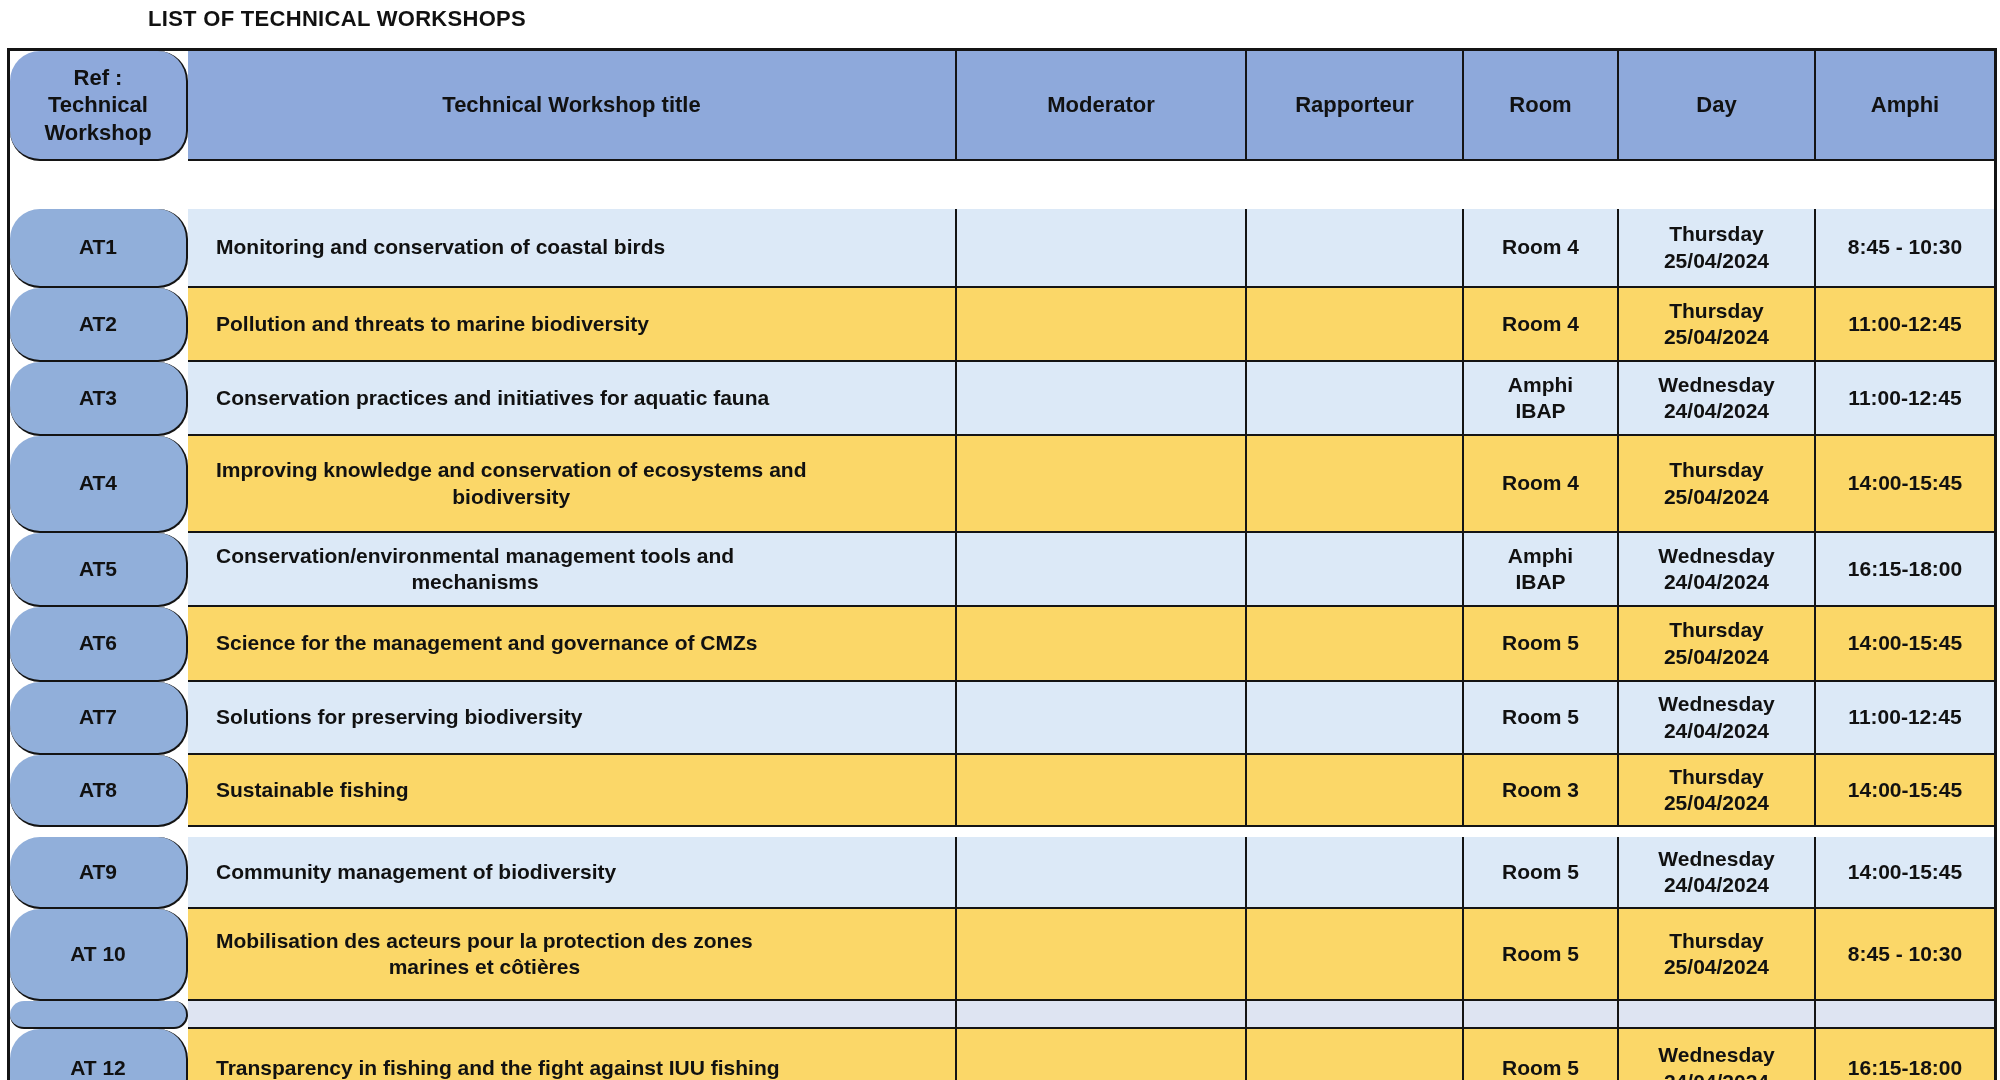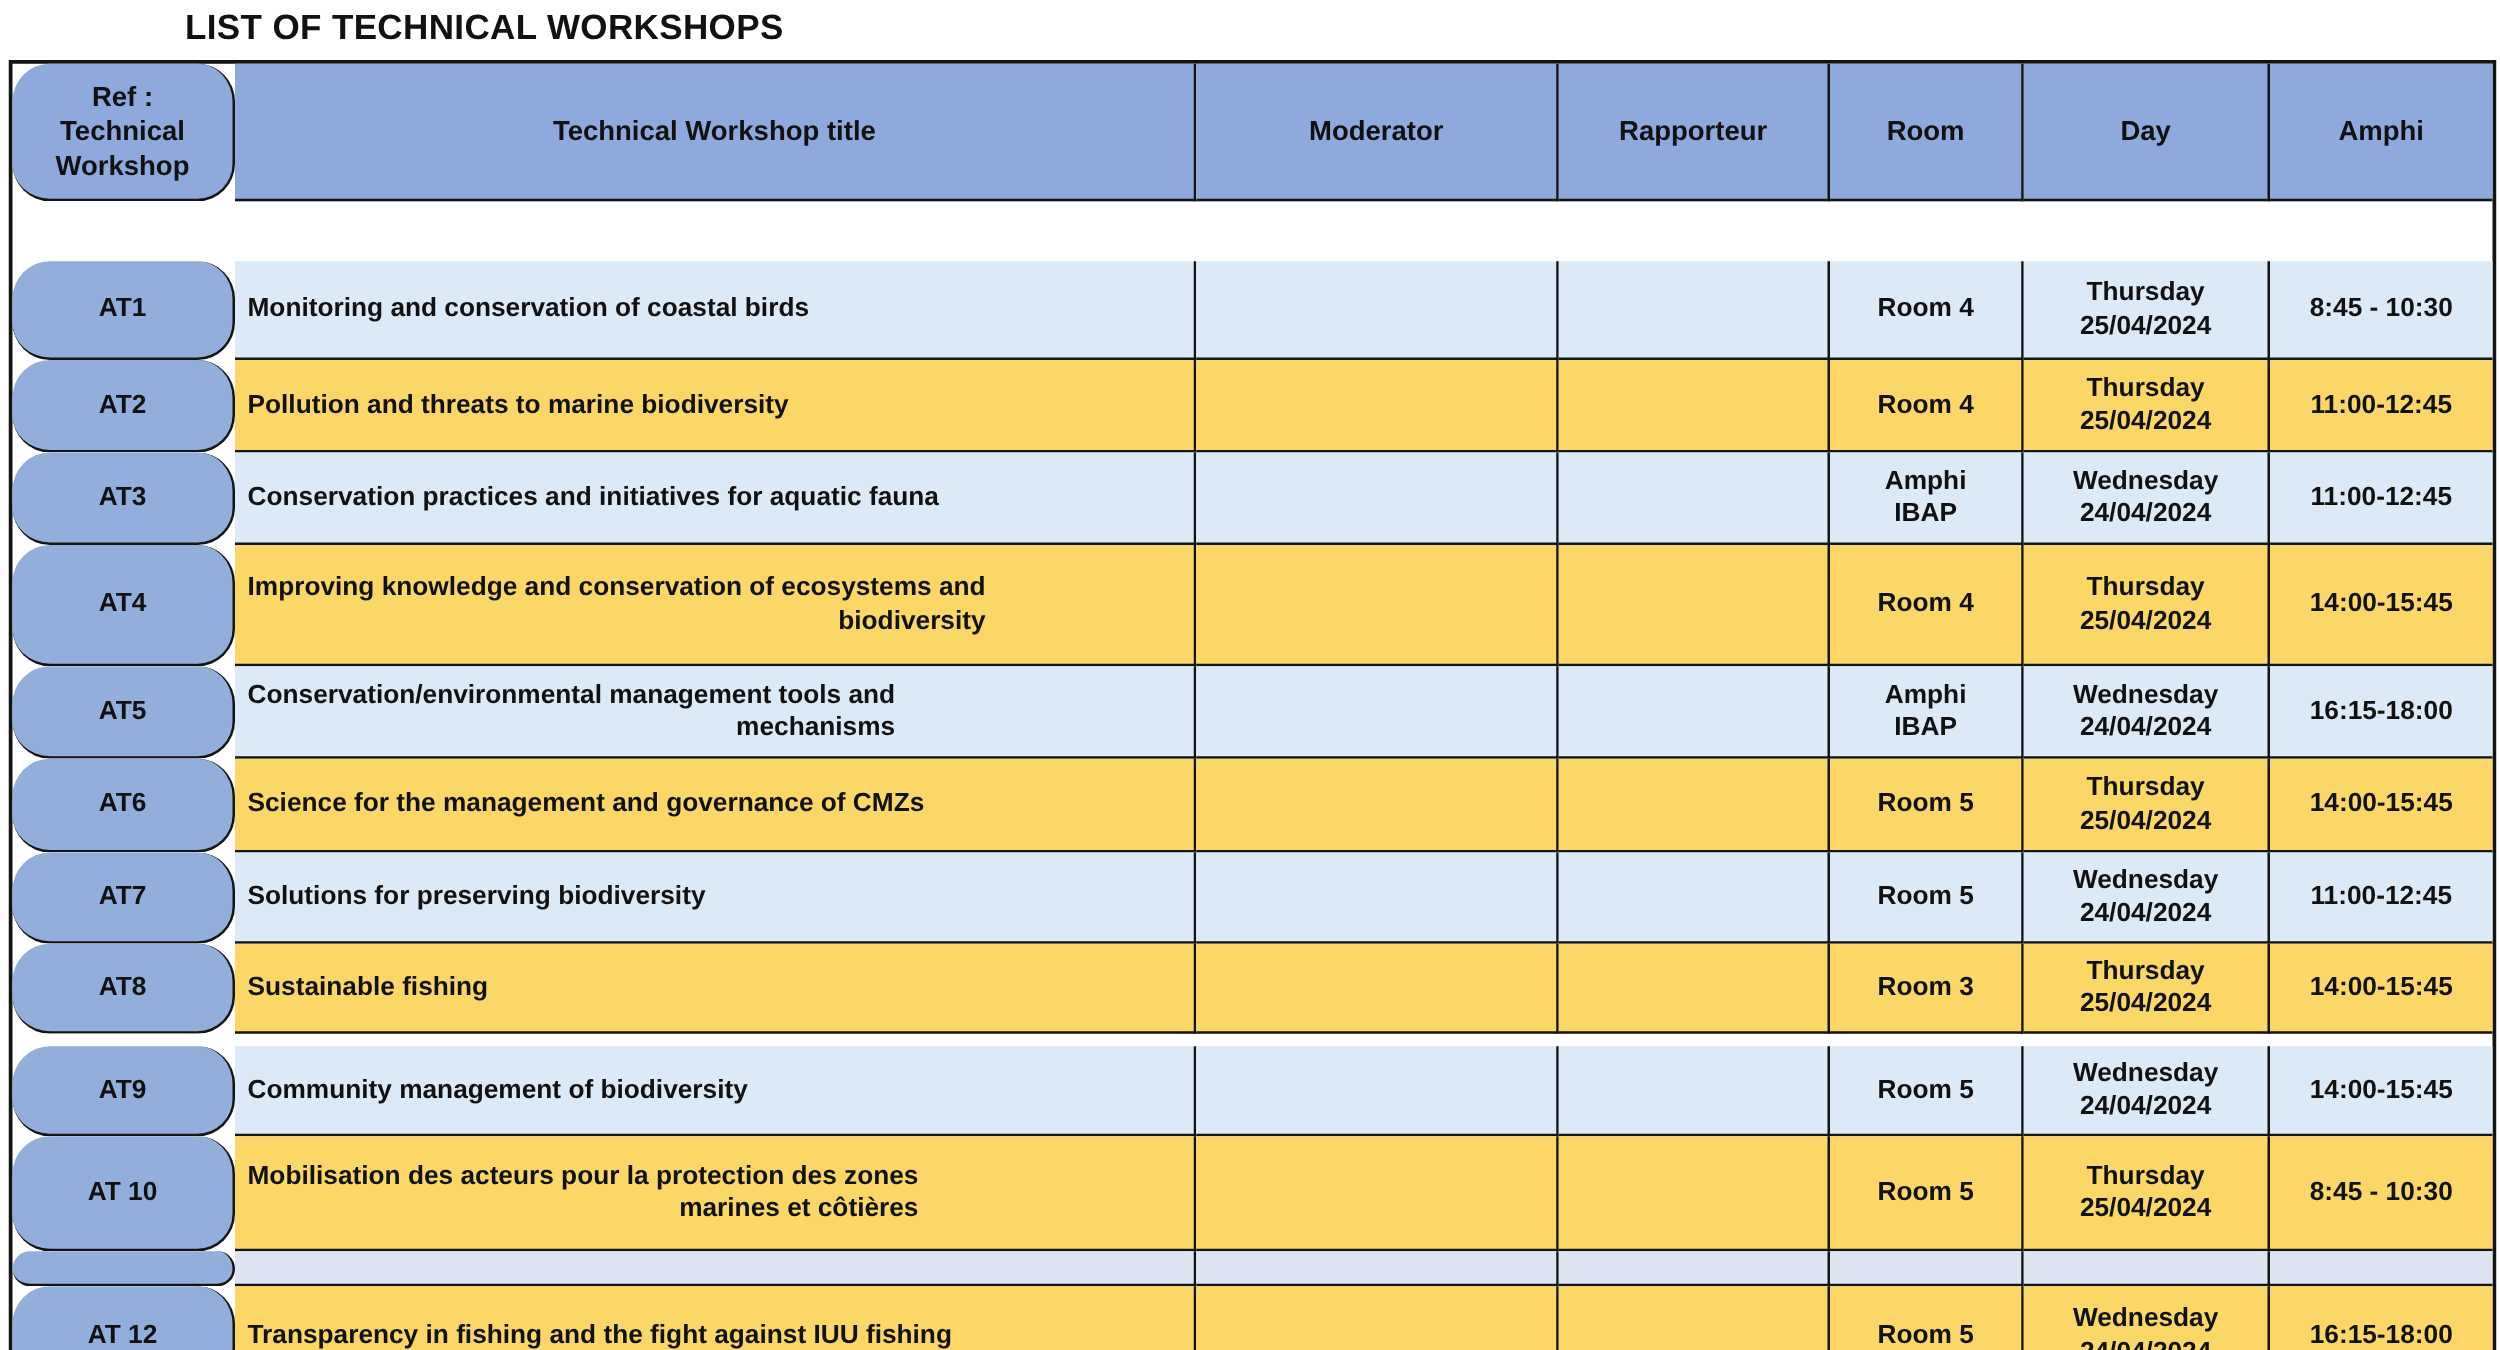--- a/index.html
+++ b/index.html
@@ -15,21 +15,21 @@
   html,body{width:2000px;background:#ffffff;}
   body{
     font-family:"Liberation Sans", sans-serif;
     color:var(--ink);
     -webkit-font-smoothing:antialiased;
   }
   .page{width:2000px;height:1080px;position:relative;overflow:hidden;}
   .doc-title{
     position:absolute;
     left:148px;top:6px;
-    font-size:28px;
+    font-size:22px;
     font-weight:700;
     letter-spacing:0.3px;
     white-space:nowrap;
   }
   .table{
     position:absolute;
     left:7px;top:48px;
     border:3px solid var(--border);
     background:#fff;
     width:1990px;
@@ -47,21 +47,21 @@
     font-weight:700;
     font-size:21px;
     line-height:1.25;
     padding:4px 8px;
     border-right:2px solid var(--border);
     border-bottom:2px solid var(--border);
     overflow:hidden;
   }
   .cell:last-child{border-right:none;}
   .row:last-child .cell{border-bottom:none;}
-  .c-title{justify-content:flex-start;text-align:right;padding-left:10px;}
+  .c-title{justify-content:flex-start;text-align:center;padding-left:28px;}
   .c-ref{background:var(--ref-blue);border-radius:30px;}
   .row-header .cell{background:var(--header-blue);font-size:22px;}
   .bg-blue .cell:not(.c-ref){background:var(--row-blue);}
   .bg-yellow .cell:not(.c-ref){background:var(--row-yellow);}
   .bg-empty .cell:not(.c-ref){background:var(--row-empty);}
   
   .row-header{min-height:110px;}
   .r1{min-height:79px;margin-top:48px;}
   .r2{min-height:74px;}
   .r3{min-height:74px;}

